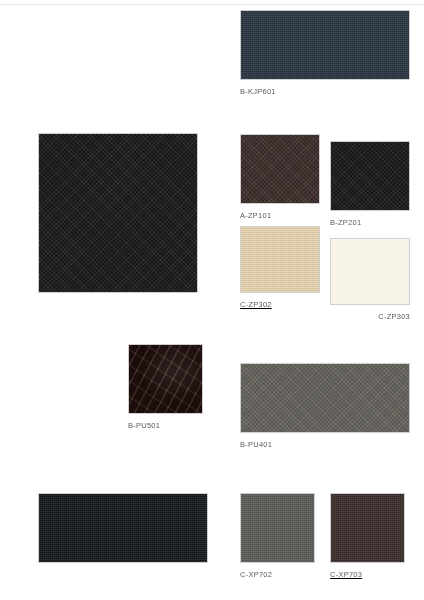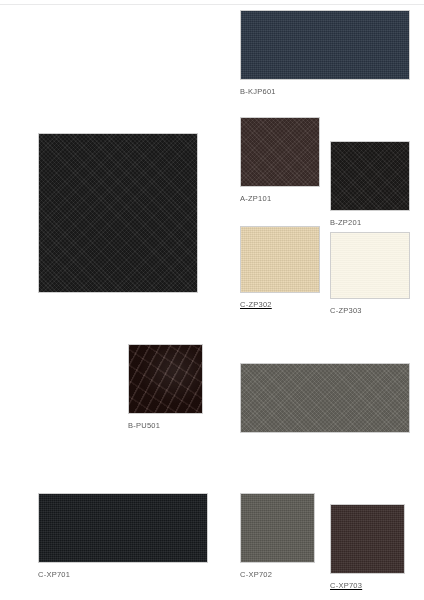--- a/index.html
+++ b/index.html
@@ -109,49 +109,49 @@
 <div id="page">
   <div class="top-rule"></div>
   <div id="swatch-container">
       <div class="swatch-item" style="left: 240px; top: 10px;">
         <div class="swatch-chip " style="width: 170px; height: 70px; background: rgb(42, 52, 67);"></div>
         <div class="swatch-label">B-KJP601</div>
       </div>
       <div class="swatch-item" style="left: 38px; top: 133px;">
         <div class="swatch-chip grain-pebble" style="width: 160px; height: 160px; background: rgb(27, 27, 27);"></div>
       </div>
-      <div class="swatch-item" style="left: 240px; top: 117px;">
+      <div class="swatch-item" style="left: 240px; top: 134px;">
         <div class="swatch-chip grain-pebble" style="width: 80px; height: 70px; background: rgb(61, 46, 43);"></div>
         <div class="swatch-label">A-ZP101</div>
       </div>
       <div class="swatch-item" style="left: 330px; top: 133px; margin-top: 8px;">
         <div class="swatch-chip grain-pebble" style="width: 80px; height: 70px; background: rgb(28, 26, 25);"></div>
         <div class="swatch-label">B-ZP201</div>
       </div>
       <div class="swatch-item" style="left: 240px; top: 226px; text-decoration: underline;">
         <div class="swatch-chip " style="width: 80px; height: 67px; background: rgb(232, 213, 176);"></div>
         <div class="swatch-label">C-ZP302</div>
       </div>
-      <div class="swatch-item" style="left: 330px; top: 232px;">
+      <div class="swatch-item" style="left: 330px; top: 238px; text-align: right;">
         <div class="swatch-chip grain-smooth" style="width: 80px; height: 67px; background: rgb(250, 246, 232);"></div>
         <div class="swatch-label">C-ZP303</div>
       </div>
       <div class="swatch-item" style="left: 128px; top: 344px;">
         <div class="swatch-chip grain-marble" style="width: 75px; height: 70px; background: rgb(43, 20, 16);"></div>
         <div class="swatch-label">B-PU501</div>
       </div>
       <div class="swatch-item" style="left: 240px; top: 363px;">
         <div class="swatch-chip grain-pebble" style="width: 170px; height: 70px; background: rgb(102, 100, 93);"></div>
+        <div class="swatch-label">B-PU401</div>
       </div>
       <div class="swatch-item" style="left: 38px; top: 493px;">
         <div class="swatch-chip " style="width: 170px; height: 70px; background: rgb(22, 25, 28);"></div>
-        <div class="swatch-label">C-XP701</div>
       </div>
       <div class="swatch-item" style="left: 240px; top: 493px;">
         <div class="swatch-chip " style="width: 75px; height: 70px; background: rgb(93, 91, 84);"></div>
         <div class="swatch-label">C-XP702</div>
       </div>
-      <div class="swatch-item" style="left: 330px; top: 504px; text-decoration: underline;">
+      <div class="swatch-item" style="left: 330px; top: 493px; text-decoration: underline;">
         <div class="swatch-chip " style="width: 75px; height: 70px; background: rgb(58, 44, 42);"></div>
         <div class="swatch-label">C-XP703</div>
       </div>
     </div>
 </div>
 
 </body></html>

